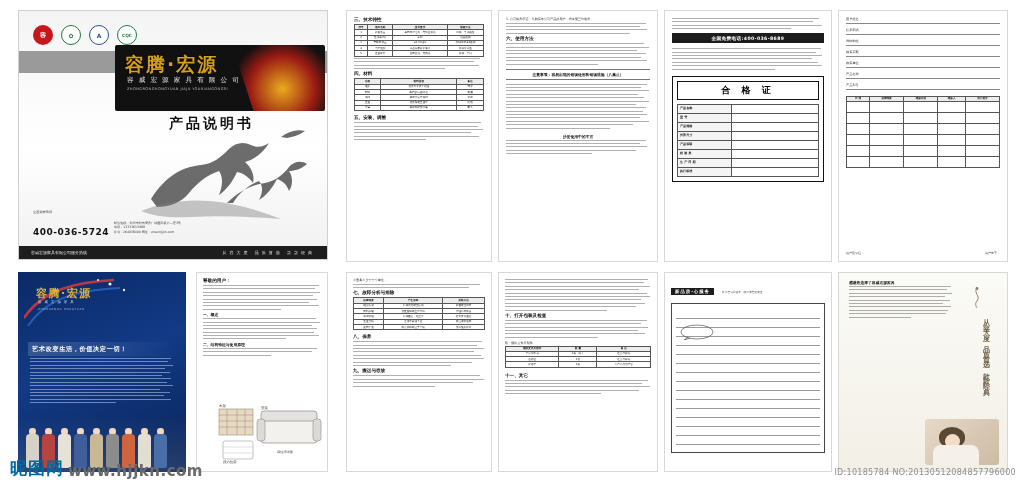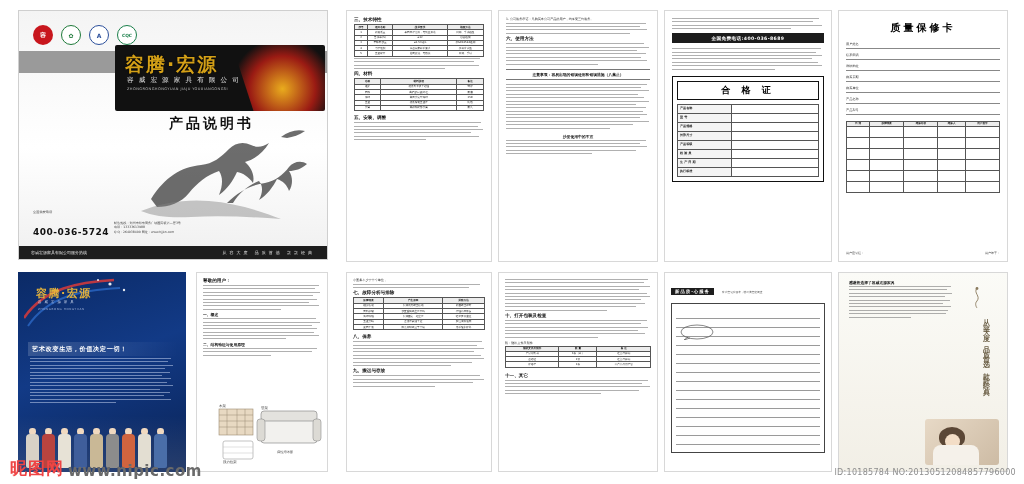--- a/index.html
+++ b/index.html
@@ -92,21 +92,21 @@
   #p9 .tagsub { font-size:2.7px; color:#555; margin-left:3px; }
   #p10 .vtext { position:absolute; right:16px; top:40px; writing-mode:vertical-rl; font-size:7px; letter-spacing:5px; color:#6b5f46; font-weight:bold; }
   #p10 .lady { position:absolute; right:8px; bottom:6px; width:74px; height:46px; border-radius:3px;
       background:linear-gradient(135deg,#e7d9c6,#cdbba4); }
   #p10 .lady .hair { position:absolute; left:14px; top:8px; width:26px; height:20px; border-radius:50% 50% 40% 40%; background:#5b4736; }
   #p10 .lady .face { position:absolute; left:20px; top:15px; width:15px; height:15px; border-radius:50%; background:#f3ddc6; }
   #p10 .lady .body { position:absolute; left:8px; bottom:0; width:46px; height:20px; border-radius:8px 8px 0 0; background:#f5f1ea; }
 
   
   #wm { position:absolute; left:10px; bottom:4px; display:flex; align-items:flex-end; gap:4px; }
-  #wm .cn { font-size:17px; font-weight:bold; color:#ef4444; letter-spacing:1px; }
+  #wm .cn { font-size:17px; font-weight:bold; color:#0369a1; letter-spacing:1px; }
   #wm .url { font-size:15px; font-weight:bold; color:#6a6a6a; letter-spacing:.5px; }
   #idbar { position:absolute; right:8px; bottom:7px; font-size:8px; color:#8d8d8d; letter-spacing:.3px; }
 
   .fake-cn { font-size:3.1px; color:#2f2f2f; line-height:1.5; }
 </style>
 </head>
 <body>
 
 <div class="sheet">
 
@@ -425,21 +425,20 @@
         <tr>
               <td class="k">执行标准</td>
               <td></td>
             </tr>
       </tbody>
         </table>
     </div>
   </div>
 
   <div class="panel" id="p5">
-    <div class="w-title">质量保修卡</div>
 
     <div class="field">用户姓名</div>
     <div class="field">联系电话</div>
     <div class="field">详细地址</div>
     <div class="field">购买日期</div>
     <div class="field">购买单位</div>
     <div class="field">产品名称</div>
     <div class="field">产品型号</div>
 
     <table class="g" style="margin-top:6px">
@@ -721,17 +720,17 @@
     </svg>
     <div class="lady">
       <div class="hair"></div>
         <div class="face"></div>
         <div class="body"></div>
     </div>
   </div>
 
   <div id="wm">
     <span class="cn">昵图网</span>
-    <span class="url">www.nipic.com</span>
+    <span class="url">www.hjjkn.com</span>
   </div>
   <div id="idbar">ID:10185784 NO:20130512084857796000</div>
 
 </div>
 
 </body></html>

